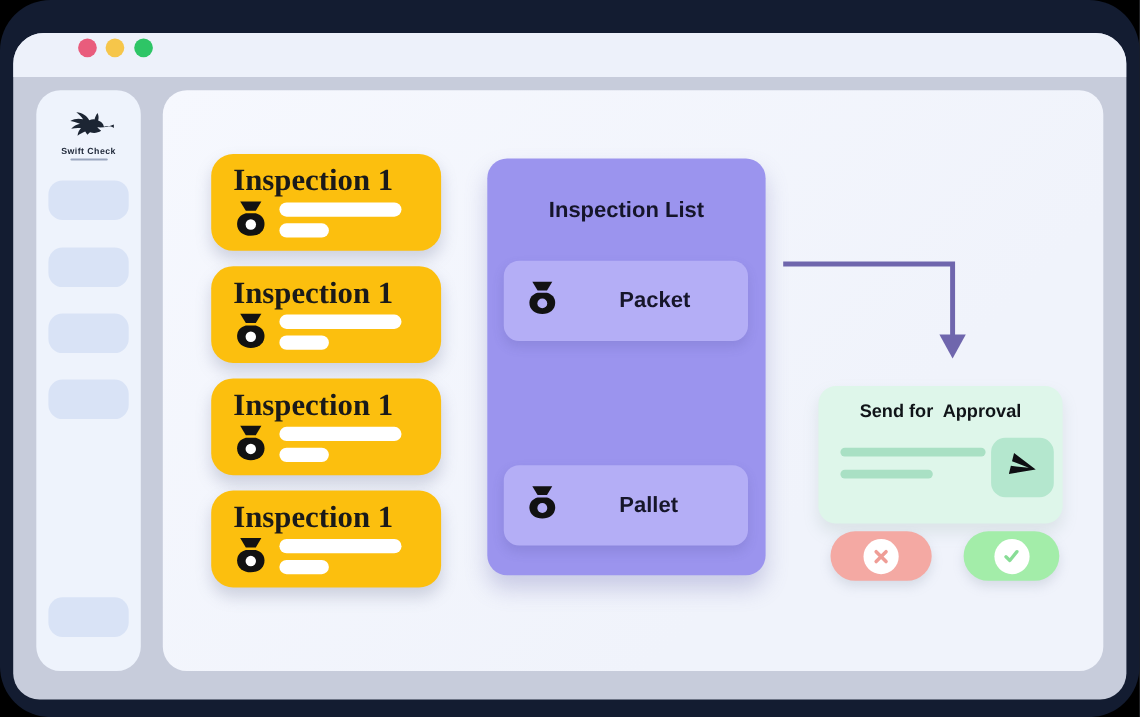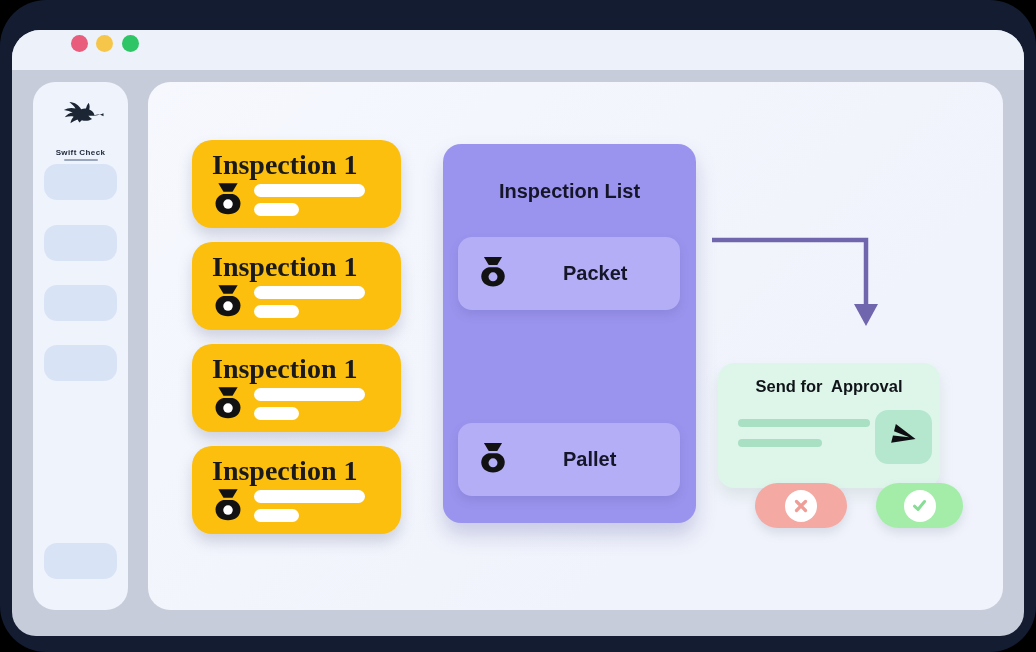--- a/index.html
+++ b/index.html
@@ -16,21 +16,21 @@
   .dot { position:absolute; top:5px; width:17px; height:17px; border-radius:50%; }
   .dot.red   { left:59px;  background:var(--tlRed,#e95c7c); }
   .dot.yel   { left:84px;  background:var(--tlYellow,#f6c64a); }
   .dot.grn   { left:110px; background:var(--tlGreen,#2ec566); }
 
   
   .sidebar { position:absolute; left:21px; top:52px; width:95px; height:528px;
              background:var(--sidebar,#eef3fc); border-radius:22px; }
   .logo { position:absolute; left:0; top:14px; width:95px; text-align:center; }
   .logo svg { display:block; margin:0 auto; }
-  .brand { font-size:8px; font-weight:bold; letter-spacing:.4px; color:#1d2637; margin-top:16px; }
+  .brand { font-size:8px; font-weight:bold; letter-spacing:.4px; color:#1d2637; margin-top:1px; }
   .tagline-bar { width:34px; height:2px; background:#9aa6bd; margin:2px auto 0; border-radius:1px; }
   .side-pill { position:absolute; left:11px; width:73px; height:36px; border-radius:13px;
                background:var(--pill,#d9e3f6); }
 
   
   .main { position:absolute; left:136px; top:52px; width:855px; height:528px;
           background:linear-gradient(135deg,#f6f8fe 0%, var(--main,#f0f3fb) 70%);
           border-radius:22px; }
 
   
@@ -50,22 +50,22 @@
   .plist .ptitle { text-align:center; margin-top:36px; font-size:20px; font-weight:bold; color:#15152a; }
   .pitem { position:absolute; left:15px; width:222px; height:73px; border-radius:14px;
            background:var(--purpleItem,#b4aef6); display:flex; align-items:center;
            padding-left:22px; box-shadow:0 5px 10px rgba(80,80,150,.18);gap:33px; }
   .pitem .plabel { margin-left:24px; font-size:20px; font-weight:bold; color:#16162a; }
 
   
   .arrow-wrap { position:absolute; left:560px; top:150px; width:180px; height:110px; }
 
   
-  .acard { position:absolute; left:570px; top:269px; width:222px; height:125px; border-radius:16px;
-           background:var(--mint,#def6ea); box-shadow:0 8px 14px rgba(130,160,150,.18);margin-top:12px; }
+  .acard { position:absolute; left:596px; top:269px; width:222px; height:125px; border-radius:16px;
+           background:var(--mint,#def6ea); box-shadow:0 8px 14px rgba(130,160,150,.18); }
   .acard .atitle { text-align:center; margin-top:14px; font-size:16.5px; font-weight:bold;
                    color:#101418; white-space:pre; }
   .bar-g { position:absolute; left:20px; height:8px; border-radius:4px; background:var(--mintLine,#a9e0c4); }
   .bar-g.g1 { top:56px; width:132px; }
   .bar-g.g2 { top:76px; width:84px; }
   .send-btn { position:absolute; right:8px; top:47px; width:57px; height:54px; border-radius:13px;
               background:var(--mintBtn,#b4e7ce); border:none; cursor:pointer;
               display:flex; align-items:center; justify-content:center; }
 
   

